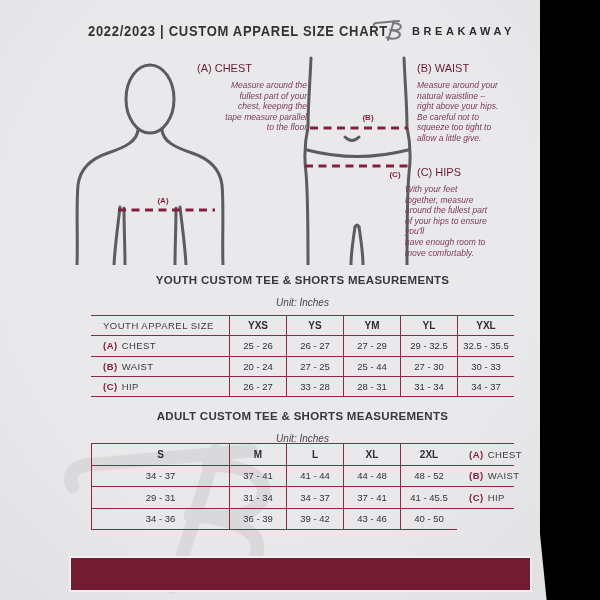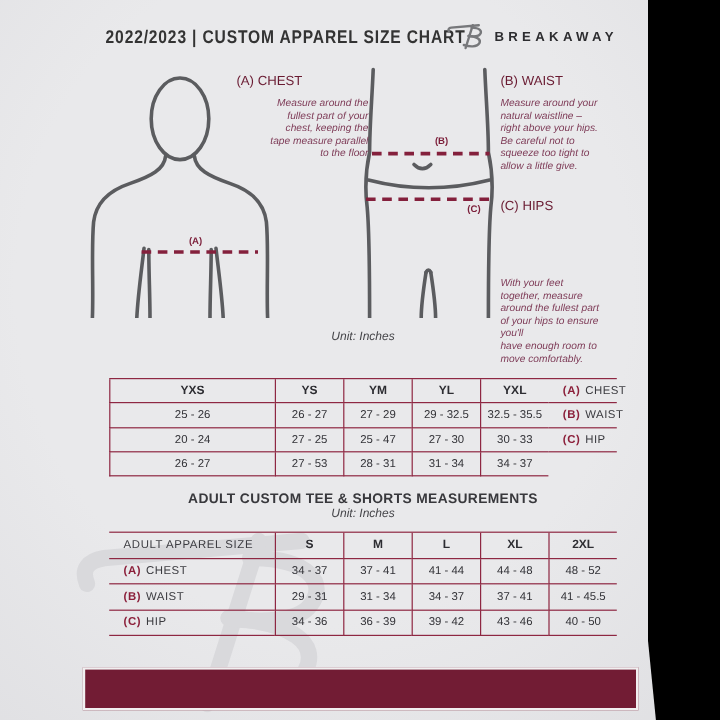--- a/index.html
+++ b/index.html
@@ -26,21 +26,21 @@
   .fig{position:absolute;}
   
   .marker{position:absolute;font-size:8px;font-weight:bold;color:#7c1f3a;width:26px;text-align:center;}
   
   .instr-head{position:absolute;font-size:11px;font-weight:normal;color:var(--head-maroon);white-space:nowrap;}
   .instr-body{position:absolute;font-size:8.5px;font-style:italic;color:var(--body-maroon);
               line-height:10.6px;white-space:pre-line;}
   
   .sect{position:absolute;left:91px;width:423px;text-align:center;}
   .sect .t{font-size:11.5px;font-weight:bold;color:#38383c;letter-spacing:0.3px;}
-  .sect .u{font-size:10px;font-style:italic;color:#46464a;margin-top:1px;}
+  .sect .u{font-size:10px;font-style:italic;color:#46464a;margin-top:11px;}
   
   .size-table{position:absolute;left:91px;width:423px;display:grid;
               grid-template-columns:138px 57px 57px 57px 57px 57px;
               border-top:1.5px solid var(--line);z-index:2;}
   .size-table.youth{grid-auto-rows:20.25px;}
   .size-table.adult{grid-auto-rows:21.5px;}
   .cell{display:flex;align-items:center;justify-content:center;
         border-bottom:1.5px solid var(--line);font-size:9.5px;color:#323237;}
   .cell.vline{border-left:1px solid var(--line);}
   .cell.lbl{justify-content:flex-start;padding-left:12px;letter-spacing:0.5px;color:#3d3d42;}
@@ -120,33 +120,35 @@
 
   <div class="instr-head" style="left:417px;top:62px;">(B) WAIST</div>
   <div class="instr-body" style="left:417px;top:80px;width:118px;">Measure around your
 natural waistline –
 right above your hips.
 Be careful not to
 squeeze too tight to
 allow a little give.</div>
 
   <div class="instr-head" style="left:417px;top:166px;">(C) HIPS</div>
-  <div class="instr-body" style="left:417px;top:184px;width:122px;margin-top:46px;">With your feet
+  <div class="instr-body" style="left:405px;top:184px;width:122px;">With your feet
 together, measure
 around the fullest part
 of your hips to ensure
 you'll
 have enough room to
 move comfortably.</div>
 
   <div class="sect" style="top:274px;">
+    <div class="t">YOUTH CUSTOM TEE &amp; SHORTS MEASUREMENTS</div>
     <div class="u">Unit: Inches</div>
   </div>
 
   <div class="size-table youth" style="top:315px;">
+    <div class="cell lbl">YOUTH APPAREL SIZE</div>
     <div class="cell vline colhead">YXS</div>
     <div class="cell vline colhead">YS</div>
     <div class="cell vline colhead">YM</div>
     <div class="cell vline colhead">YL</div>
     <div class="cell vline colhead">YXL</div>
 
     <div class="cell lbl">
       <span class="pre">(A)</span>
       <span class="rowname">CHEST</span>
     </div>
@@ -155,42 +157,41 @@
     <div class="cell vline">27 - 29</div>
     <div class="cell vline">29 - 32.5</div>
     <div class="cell vline">32.5 - 35.5</div>
 
     <div class="cell lbl">
       <span class="pre">(B)</span>
       <span class="rowname">WAIST</span>
     </div>
     <div class="cell vline">20 - 24</div>
     <div class="cell vline">27 - 25</div>
-    <div class="cell vline">25 - 47</div>
+    <div class="cell vline">25 - 44</div>
     <div class="cell vline">27 - 30</div>
     <div class="cell vline">30 - 33</div>
 
     <div class="cell lbl">
       <span class="pre">(C)</span>
       <span class="rowname">HIP</span>
     </div>
     <div class="cell vline">26 - 27</div>
-    <div class="cell vline">27 - 53</div>
+    <div class="cell vline">33 - 28</div>
     <div class="cell vline">28 - 31</div>
     <div class="cell vline">31 - 34</div>
     <div class="cell vline">34 - 37</div>
   </div>
 
   <div class="sect" style="top:410px;">
     <div class="t">ADULT CUSTOM TEE &amp; SHORTS MEASUREMENTS</div>
     <div class="u">Unit: Inches</div>
   </div>
 
   <div class="size-table adult" style="top:443px;">
-    <div class="cell lbl">ADULT APPAREL SIZE</div>
     <div class="cell vline colhead">S</div>
     <div class="cell vline colhead">M</div>
     <div class="cell vline colhead">L</div>
     <div class="cell vline colhead">XL</div>
     <div class="cell vline colhead">2XL</div>
 
     <div class="cell lbl">
       <span class="pre">(A)</span>
       <span class="rowname">CHEST</span>
     </div>

